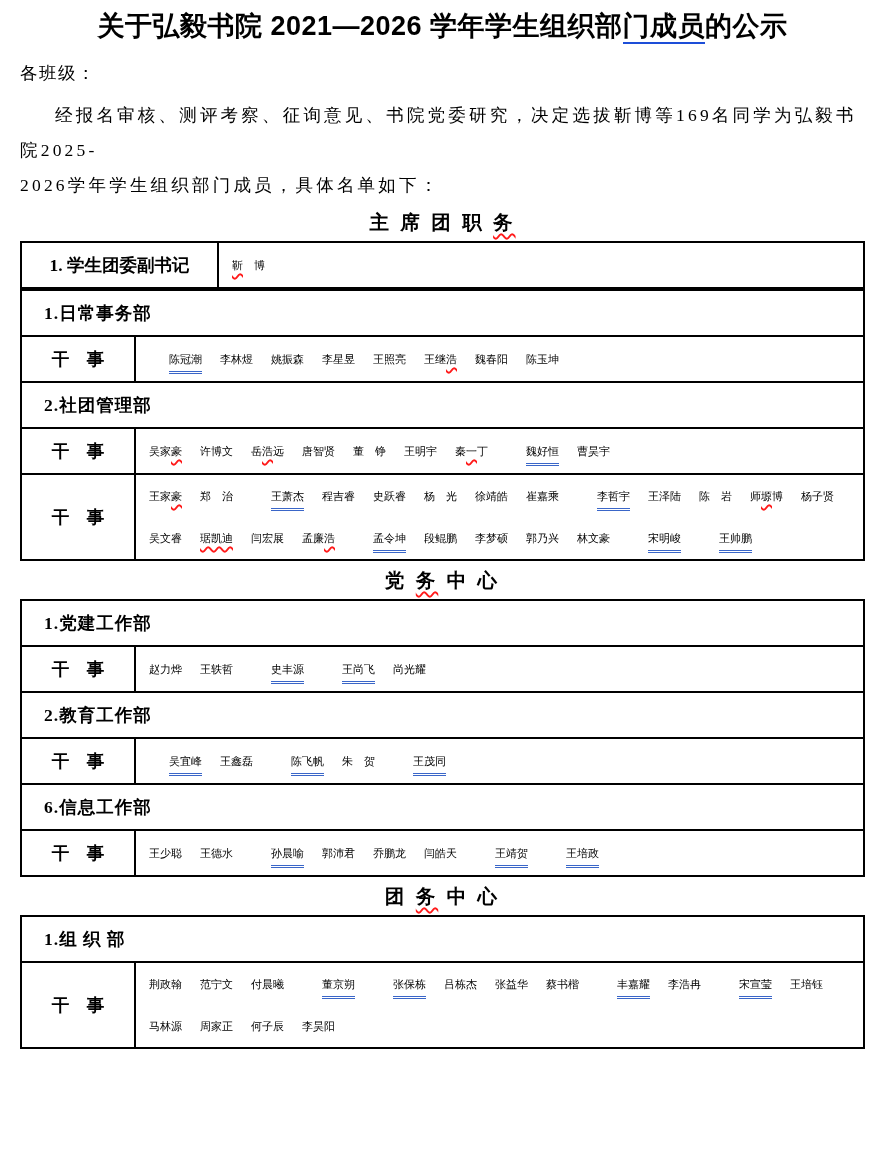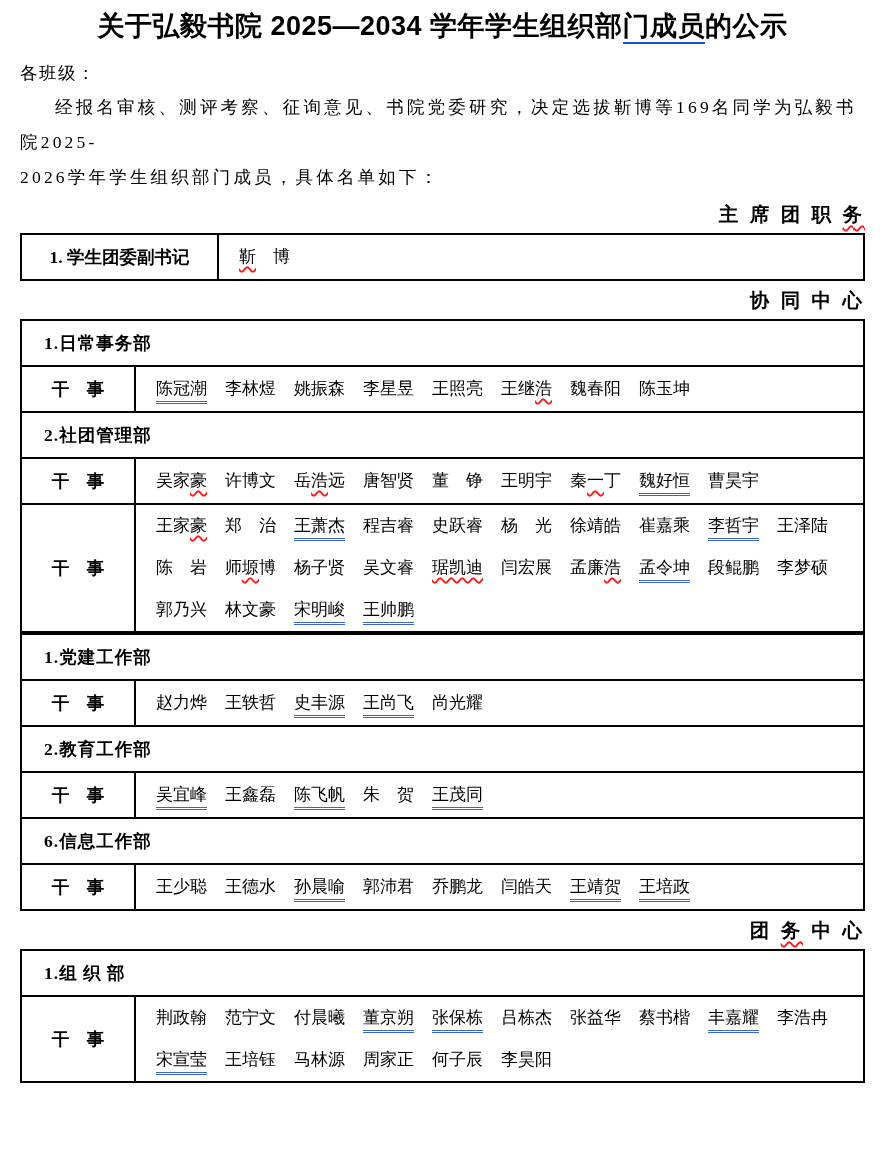--- a/index.html
+++ b/index.html
@@ -36,24 +36,24 @@
     line-height: 26px;
     letter-spacing: 1.5px;
   }
   .intro-line {
     font-size: 17.5px;
     line-height: 35px;
     letter-spacing: 3.2px;
   }
   .intro-line.first {
     text-indent: 2em;
-    margin-top: 4px;
+    margin-top: 12px;
   }
   .section-heading {
-    text-align: right;
+    text-align: center;
     font-family: "Liberation Sans", sans-serif;
     font-size: 19.5px;
     font-weight: bold;
     letter-spacing: 3px;
     line-height: 26px;
     margin: 6px 0 6px;
   }
   .mark-red, .red-squiggle {
     text-decoration-line: underline;
     text-decoration-style: wavy;
@@ -78,59 +78,59 @@
     border-radius: 11px;
   }
   td.dept-cell {
     font-weight: bold;
     font-size: 17.5px;
     height: 42px;
     padding-left: 22px;
     letter-spacing: 1px;
   }
   td.names-cell {
-    padding: 0 4px 0 20px;
-    font-size: 17px;
+    padding: 0 4px 0 13px;
+    font-size: 11px;
     line-height: 42px;
     height: 42px;
     vertical-align: middle;
   }
   .name {
     display: inline-block;
     margin-right: 18px;
     white-space: nowrap;
   }
   .blue-underline {
     border-bottom: 3px double #3a66c8;
     line-height: 24px;
+    margin-left: 20px;
   }
 </style>
 </head>
 <body>
 
 <div class="page">
-  <div class="doc-title" id="doc-title"><span>关于弘毅书院 2025—2034 学年学生组织部</span><span class="mark-blueline">门成员</span><span>的公示</span></div>
+  <div class="doc-title" id="doc-title"><span>关于弘毅书院 2021—2026 学年学生组织部</span><span class="mark-blueline">门成员</span><span>的公示</span></div>
   <div class="salutation">各班级：</div>
   <div class="intro-line first">经报名审核、测评考察、征询意见、书院党委研究，决定选拔靳博等169名同学为弘毅书院2025-</div>
   <div class="intro-line">2026学年学生组织部门成员，具体名单如下：</div>
   <div id="sections">
       <div class="section-heading"><span>主 席 团 职 </span><span class="mark-red">务</span></div>
       <table class="doc-table">
         <colgroup>
           <col style="width: 197px;">
           <col>
         </colgroup>
         <tbody>
           <tr>
             <td class="label-cell">1. 学生团委副书记</td>
             <td class="names-cell"><span class="name"><span class="red-squiggle">靳</span>　博</span></td>
           </tr>
         </tbody>
       </table>
-      <div class="section-heading"><span>协 同 中 心</span></div>
       <table class="doc-table">
         <colgroup>
           <col style="width: 114px;">
           <col>
         </colgroup>
         <tbody>
           <tr>
             <td colspan="2" class="dept-cell">1.日常事务部</td>
           </tr>
           <tr>
@@ -143,20 +143,21 @@
           <tr>
             <td class="label-cell">干　事</td>
             <td class="names-cell"><span class="name">吴家<span class="red-squiggle">豪</span></span><span class="name">许博文</span><span class="name">岳<span class="red-squiggle">浩</span>远</span><span class="name">唐智贤</span><span class="name">董　铮</span><span class="name">王明宇</span><span class="name">秦<span class="red-squiggle">一</span>丁</span><span class="name blue-underline">魏好恒</span><span class="name">曹昊宇</span></td>
           </tr>
           <tr>
             <td class="label-cell">干　事</td>
             <td class="names-cell"><span class="name">王家<span class="red-squiggle">豪</span></span><span class="name">郑　治</span><span class="name blue-underline">王萧杰</span><span class="name">程吉睿</span><span class="name">史跃睿</span><span class="name">杨　光</span><span class="name">徐靖皓</span><span class="name">崔嘉乘</span><span class="name blue-underline">李哲宇</span><span class="name">王泽陆</span><span class="name">陈　岩</span><span class="name">师<span class="red-squiggle">塬</span>博</span><span class="name">杨子贤</span><span class="name">吴文睿</span><span class="name"><span class="red-squiggle">琚凯迪</span></span><span class="name">闫宏展</span><span class="name">孟廉<span class="red-squiggle">浩</span></span><span class="name blue-underline">孟令坤</span><span class="name">段鲲鹏</span><span class="name">李梦硕</span><span class="name">郭乃兴</span><span class="name">林文豪</span><span class="name blue-underline">宋明峻</span><span class="name blue-underline">王帅鹏</span></td>
           </tr>
         </tbody>
       </table>
+      <div class="section-heading"><span>党 </span><span class="mark-red">务</span><span> 中 心</span></div>
       <table class="doc-table">
         <colgroup>
           <col style="width: 114px;">
           <col>
         </colgroup>
         <tbody>
           <tr>
             <td colspan="2" class="dept-cell">1.党建工作部</td>
           </tr>
           <tr>

